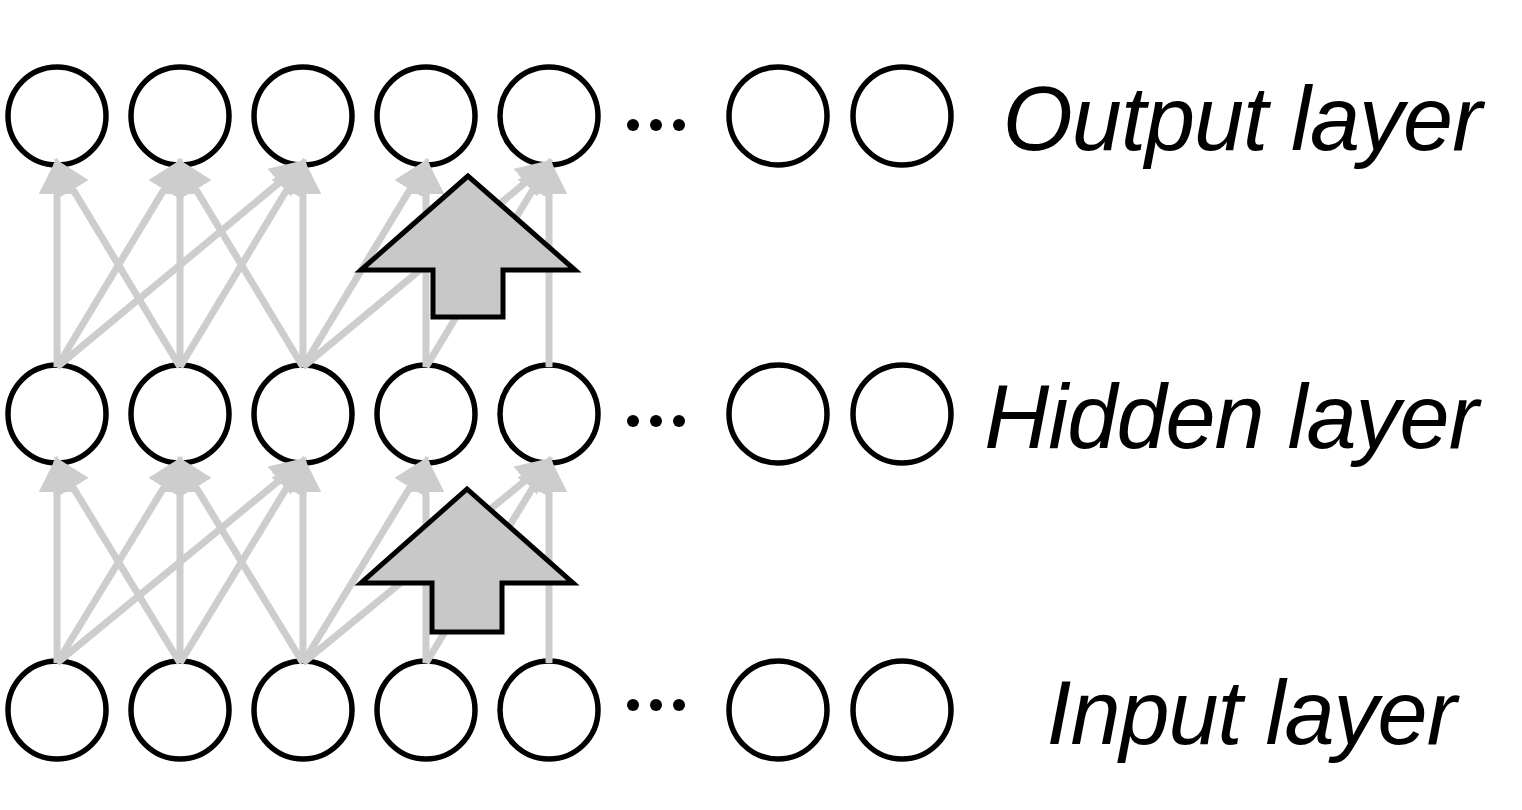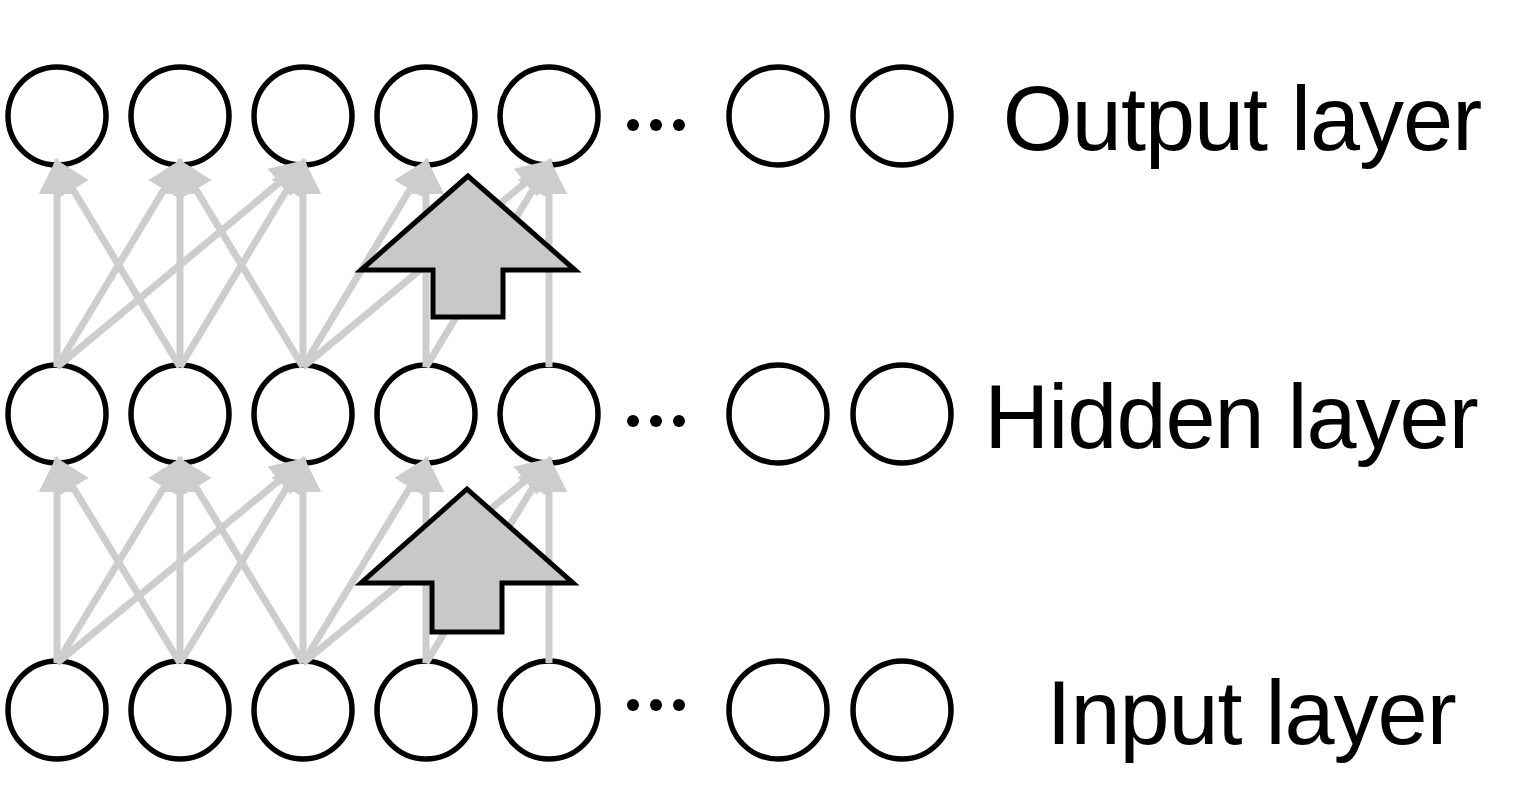--- a/index.html
+++ b/index.html
@@ -6,20 +6,21 @@
     margin: 0;
     padding: 0;
     background: #ffffff;
   }
   .canvas {
     position: relative;
     width: 1522px;
     height: 810px;
     background: #ffffff;
     overflow: hidden;
+    font-style: italic;
   }
   svg { display: block; }
   .layer-label {
     font-family: "Liberation Sans", "DejaVu Sans", sans-serif;
     font-size: 90px;
     font-weight: 400;
     letter-spacing: -1px;
     fill: #000000;
   }
 </style>

